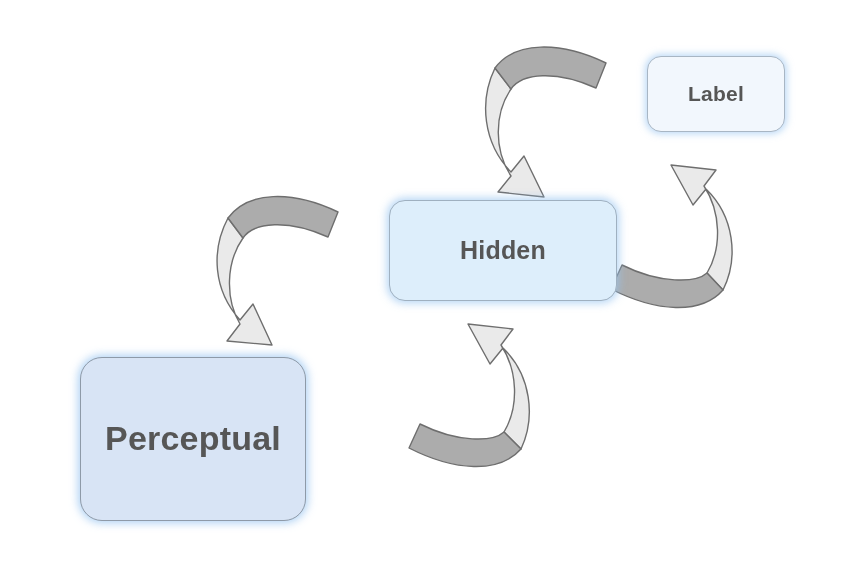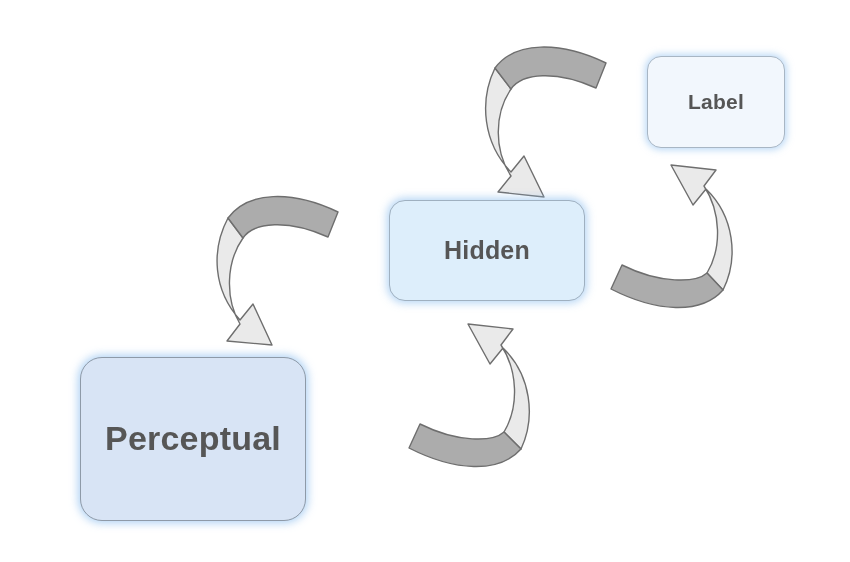--- a/index.html
+++ b/index.html
@@ -48,33 +48,33 @@
     height: 164px;
     border-radius: 22px;
     background: #d8e4f5;
     border-color: #8e9aa8;
     box-shadow: 0 0 9px 2px rgba(150,195,240,0.75);
   }
   #node-perceptual .node-label { font-size: 34px; }
   #node-hidden {
     left: 389px;
     top: 200px;
-    width: 196px;
+    width: 228px;
     height: 101px;
     border-radius: 16px;
     background: #ddeefb;
     border-color: #9fb0c0;
     box-shadow: 0 0 8px 2px rgba(150,195,240,0.70);
   }
   #node-hidden .node-label { font-size: 25px; }
   #node-label {
     left: 647px;
     top: 56px;
     width: 138px;
-    height: 92px;
+    height: 76px;
     border-radius: 14px;
     background: #f2f7fd;
     border-color: #a8b6c4;
     box-shadow: 0 0 7px 2px rgba(150,195,240,0.62);
   }
   #node-label .node-label { font-size: 21px; }
 </style>
 </head>
 <body>
 

